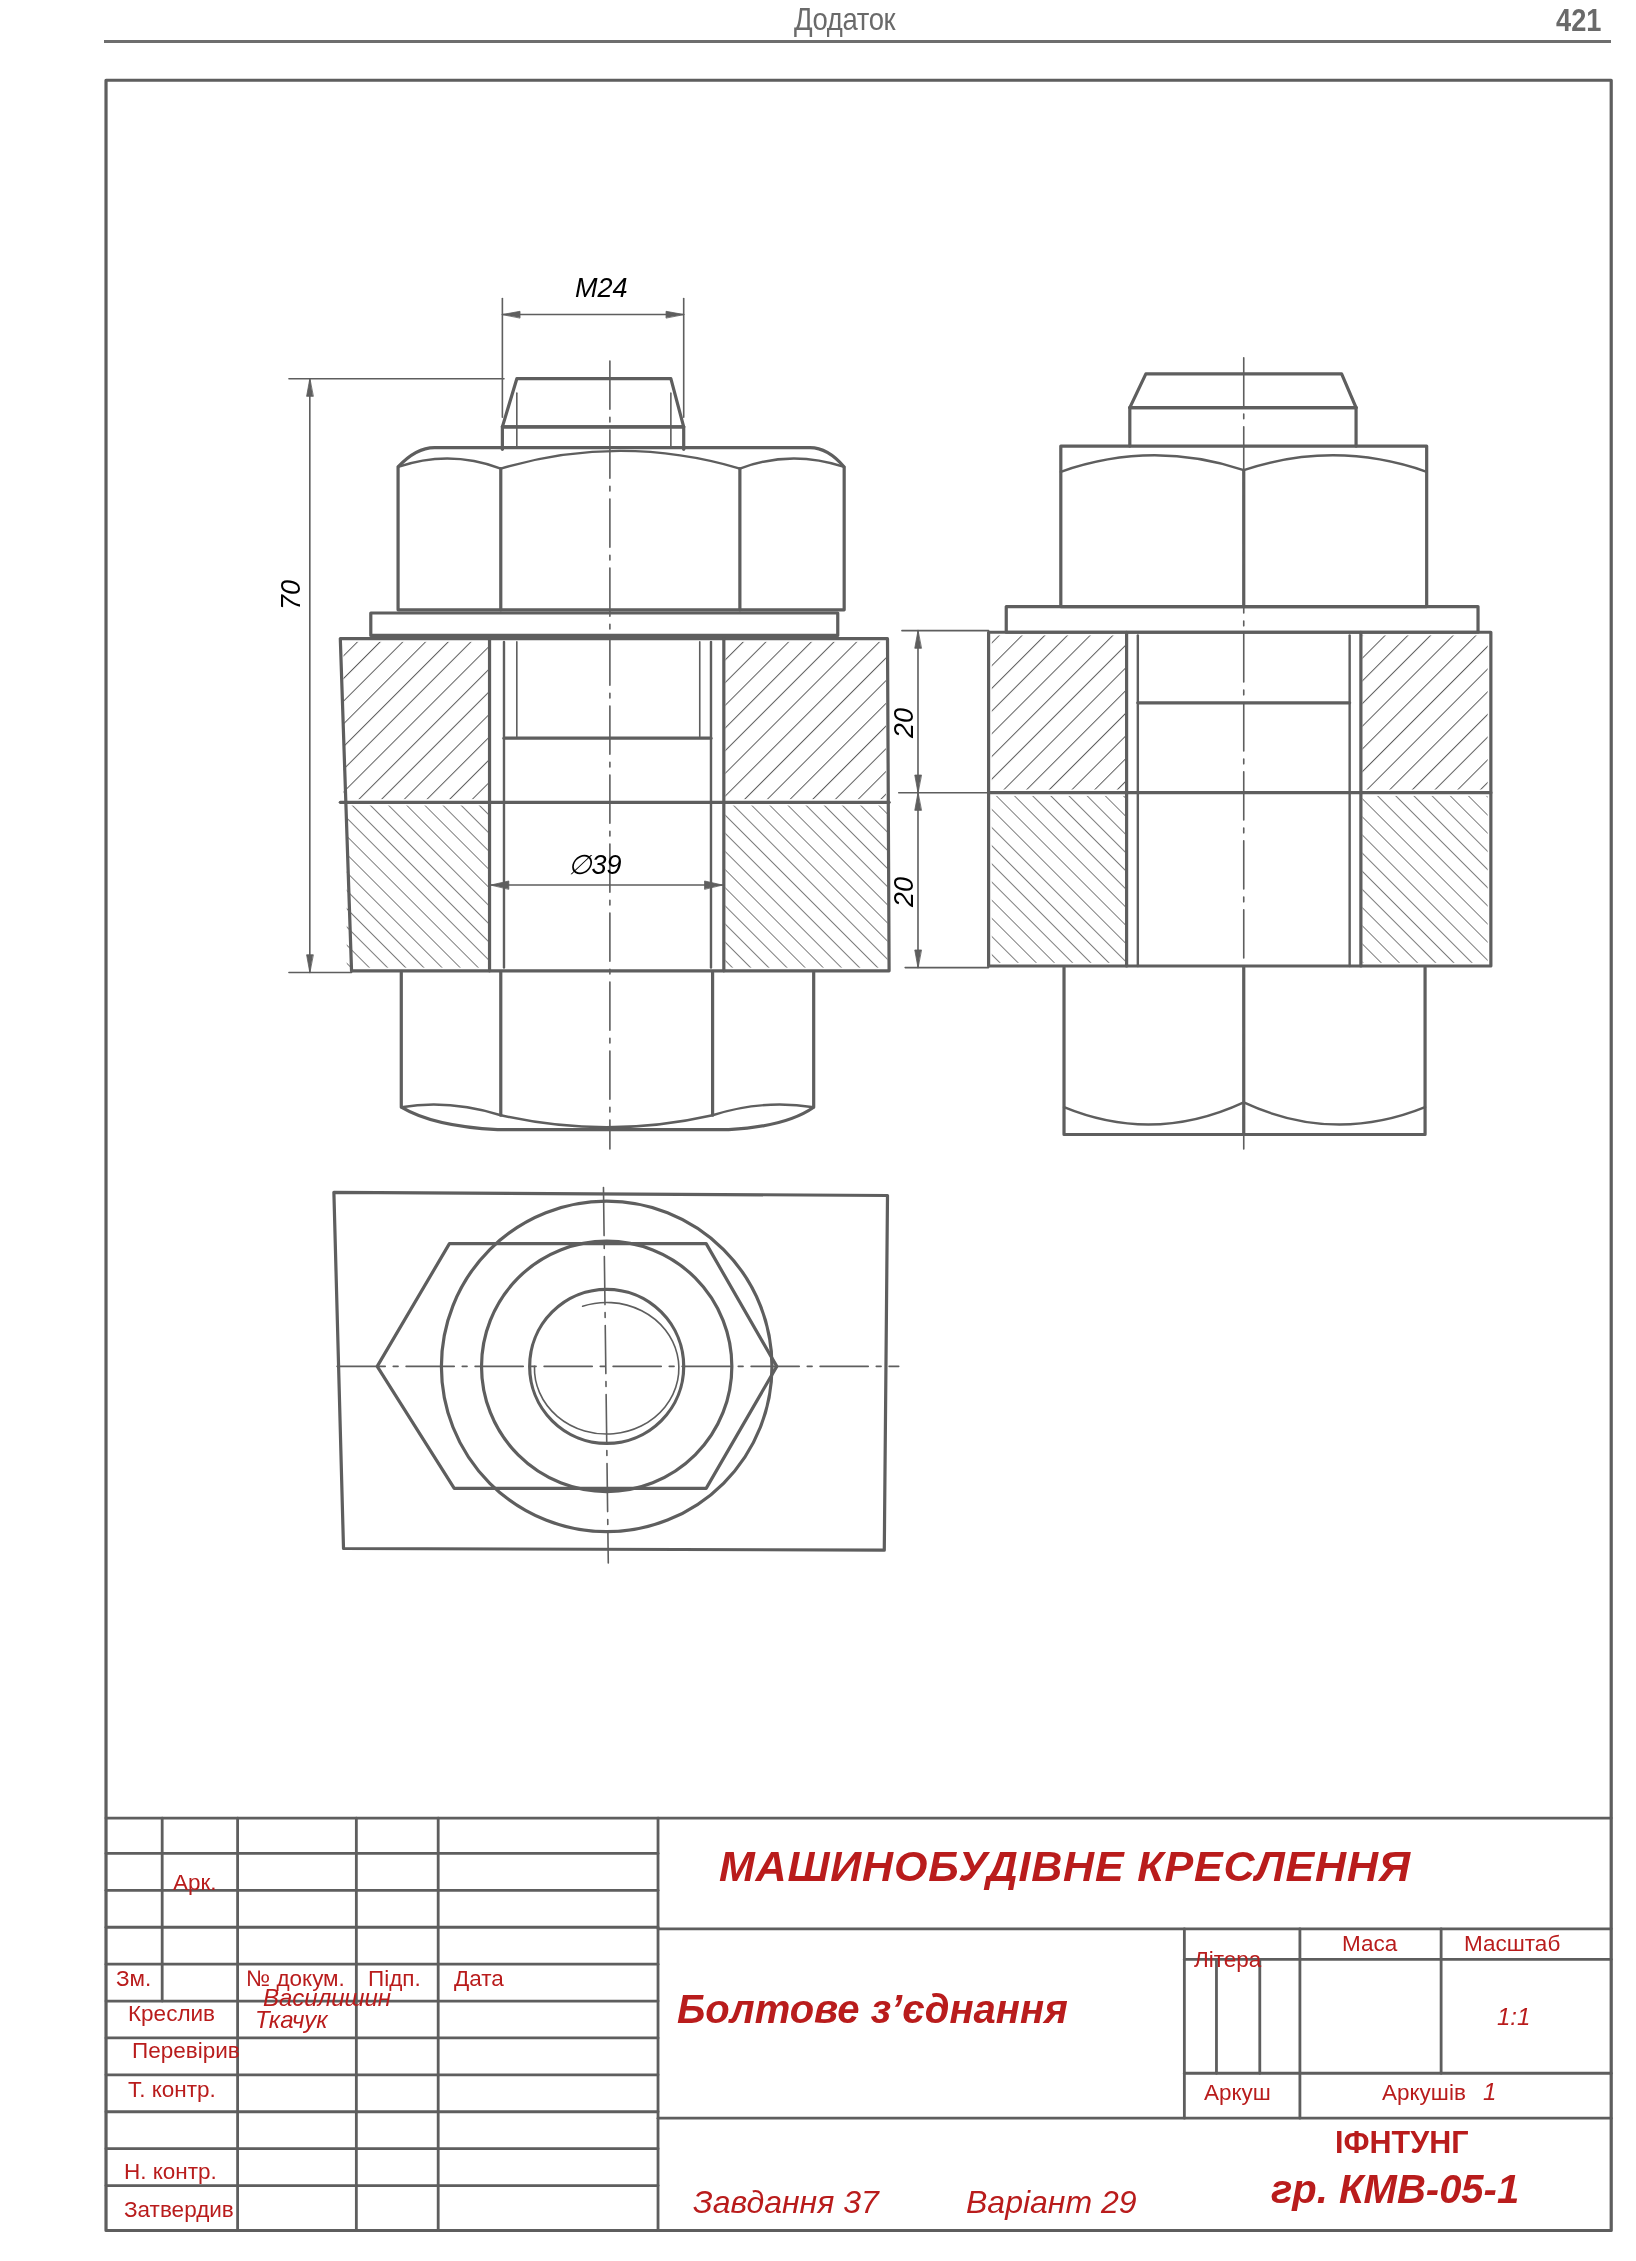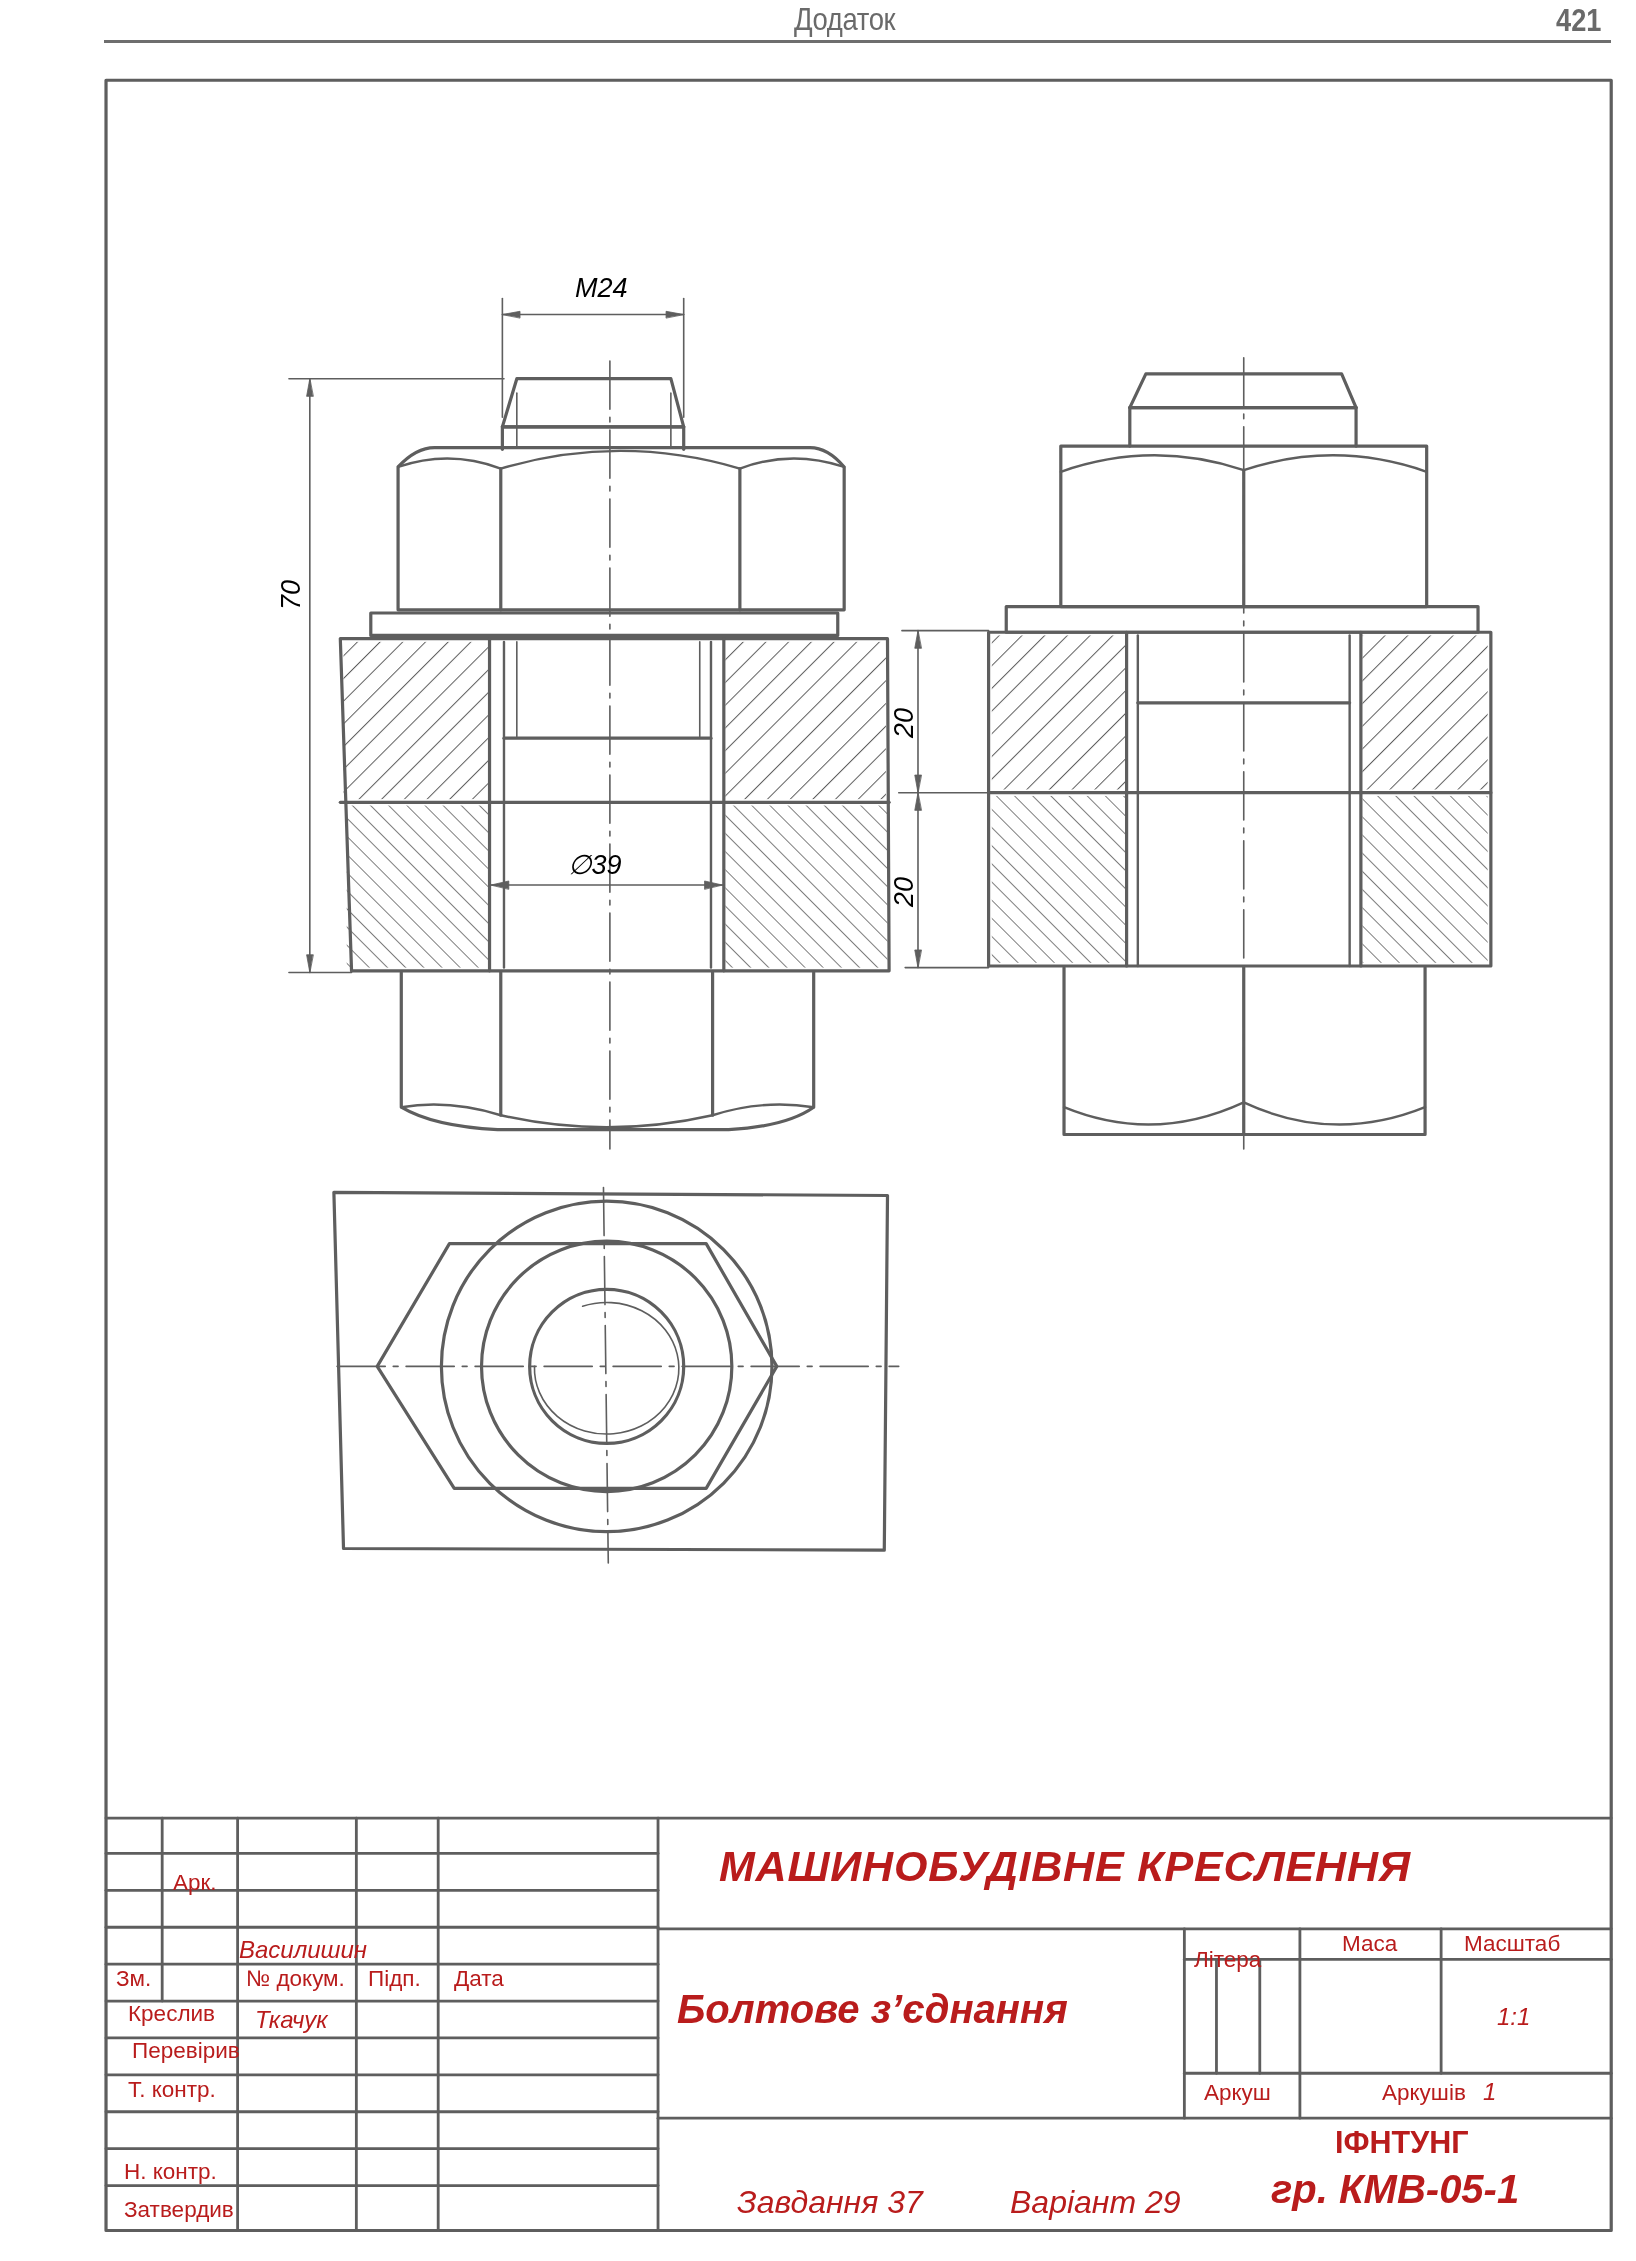--- a/index.html
+++ b/index.html
@@ -9,21 +9,21 @@
   .page-number{position:absolute;right:11.2px;top:1.6px;font-size:32px;font-weight:bold;color:#6a6a6a;transform:scaleX(0.85);transform-origin:right;}
   .header-rule{position:absolute;left:0;top:40px;width:1507px;height:3.2px;background:#6e6e6e;}
   svg.drawing{position:absolute;left:0;top:0;}
   .tb-text{position:absolute;color:#b91c1c;white-space:nowrap;font-family:"Liberation Sans",sans-serif;}
   .tb-lbl{font-size:22.5px;}
   .tb-it{font-style:italic;font-size:24px;}
   .tb-big{font-style:italic;font-weight:bold;font-size:43px;letter-spacing:0.8px;}
   .tb-mid{font-style:italic;font-weight:bold;font-size:40px;}
   .tb-org{font-weight:bold;font-size:30.5px;margin-left:22px;}
   .tb-grp{font-style:italic;font-weight:bold;font-size:40px;}
-  .tb-task{font-style:italic;font-size:32px;margin-left:44px;}
+  .tb-task{font-style:italic;font-size:32px;}
   .dim-text{position:absolute;font-style:italic;color:#000000;font-size:27px;font-family:"Liberation Sans",sans-serif;}
 </style>
 </head>
 <body>
 
 <div class="page-header">
   <span class="header-title">Додаток</span>
   <span class="page-number">421</span>
   <div class="header-rule"></div>
 </div>
@@ -186,21 +186,21 @@
 
   <span class="tb-text tb-lbl" style="left:116px;top:1966px;">Зм.</span>
   <span class="tb-text tb-lbl" style="left:173px;top:1870px;">Арк.</span>
   <span class="tb-text tb-lbl" style="left:246px;top:1966px;">№ докум.</span>
   <span class="tb-text tb-lbl" style="left:368px;top:1966px;">Підп.</span>
   <span class="tb-text tb-lbl" style="left:454px;top:1966px;">Дата</span>
 
   <span class="tb-text tb-lbl" style="left:128px;top:2001px;">Креслив</span>
   <span class="tb-text tb-it" style="left:255px;top:2006px;">Ткачук</span>
   <span class="tb-text tb-lbl" style="left:132px;top:2038px;">Перевірив</span>
-  <span class="tb-text tb-it" style="left:239px;top:1936px;">Василишин</span>
+  <span class="tb-text tb-it" style="left:239px;top:1984px;padding-left:24px;">Василишин</span>
   <span class="tb-text tb-lbl" style="left:128px;top:2077px;">Т. контр.</span>
   <span class="tb-text tb-lbl" style="left:124px;top:2159px;">Н. контр.</span>
   <span class="tb-text tb-lbl" style="left:124px;top:2197px;">Затвердив</span>
 
   <span class="tb-text tb-lbl" style="left:1194px;top:1931px;margin-top:16px;">Літера</span>
   <span class="tb-text tb-lbl" style="left:1342px;top:1931px;">Маса</span>
   <span class="tb-text tb-lbl" style="left:1464px;top:1931px;">Масштаб</span>
   <span class="tb-text tb-it" style="left:1497px;top:2003px;">1:1</span>
 
   <span class="tb-text tb-lbl" style="left:1204px;top:2080px;">Аркуш</span>

